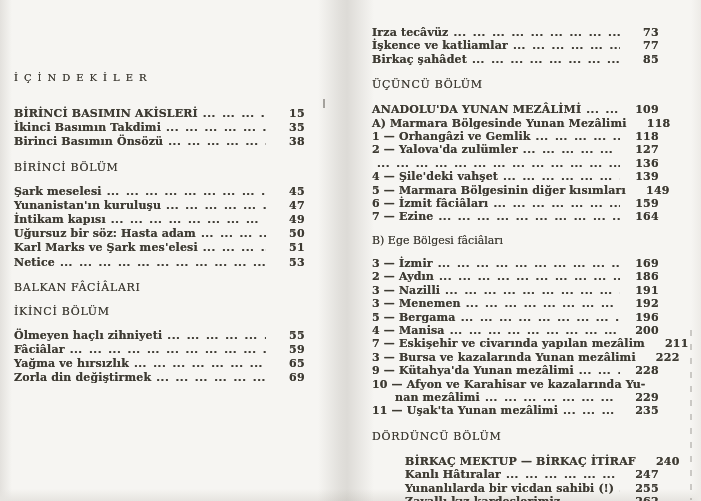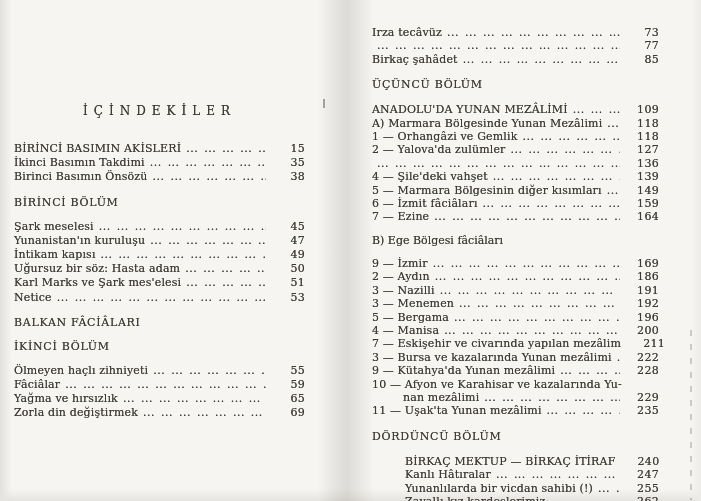--- a/index.html
+++ b/index.html
@@ -24,43 +24,42 @@
   .tick{position:absolute;left:323px;top:99px;width:1.5px;height:9px;background:rgba(70,66,60,.45);}
   .edge-dashes{position:absolute;left:690px;top:330px;width:1.5px;height:170px;
     background:repeating-linear-gradient(180deg,rgba(90,86,78,.28) 0 6px,rgba(0,0,0,0) 6px 14px);}
 
   
   .page{position:absolute;top:0;font-size:11px;}
   .page-left{left:14px;width:291px;}
   .page-right{left:372px;width:287px;}
 
   .contents-title{
-    margin:104px 0 24px 0;
-    text-align:center;
-    font-size:12px;
+    margin:72px 0 24px 0;
+    font-size:10px;
     letter-spacing:6px;
     white-space:nowrap;
   }
 
   .heading{margin:11px 0;letter-spacing:.7px;white-space:nowrap;}
   .subheading{margin:7px 0;white-space:nowrap;}
-  .entries{margin:10px 0;}
+  .entries{margin:10px 0;font-weight:bold;}
   .page-left  .toc-entry{line-height:14.2px;}
   .page-right .toc-entry{line-height:13.4px;}
   .page-right .heading{margin:12px 0;}
 
   .indented{margin-left:33px;}
   .tight{margin-top:3px;margin-bottom:3px;}
 
   .toc-entry{display:flex;align-items:baseline;}
   .lbl{white-space:nowrap;letter-spacing:.15px;}
   .dots{flex:1;overflow:hidden;white-space:nowrap;padding-left:5px;margin-right:13px;
     letter-spacing:.5px;word-spacing:2px;}
   .pg{flex:none;min-width:26px;text-align:right;letter-spacing:.3px;}
-  .hang{margin-left:31px;}
+  .hang{margin-left:23px;}
 </style>
 </head>
 <body style="background: rgb(246, 245, 242); color: rgb(62, 59, 51);">
 
 <div class="edge-left"></div>
 <div class="edge-bottom"></div>
 <div class="edge-right"></div>
 <div class="gutter"></div>
 <div class="tick"></div>
 <div class="edge-dashes"></div>
@@ -147,20 +146,21 @@
 
 <div class="page page-right" style="padding-top:16px;">
   <div id="right-blocks">
       <div class="entries">
         <div class="toc-entry">
           <span class="lbl">Irza tecâvüz</span>
           <span class="dots"> ... ... ... ... ... ... ... ... ... ... ... ... ... ... ... ... ... ... ... ... ... ... ... ... ... ...</span>
           <span class="pg">73</span>
         </div>
         <div class="toc-entry">
+          <span class="lbl">İşkence ve katliamlar</span>
           <span class="dots"> ... ... ... ... ... ... ... ... ... ... ... ... ... ... ... ... ... ... ... ... ... ... ... ... ... ...</span>
           <span class="pg">77</span>
         </div>
         <div class="toc-entry">
           <span class="lbl">Birkaç şahâdet</span>
           <span class="dots"> ... ... ... ... ... ... ... ... ... ... ... ... ... ... ... ... ... ... ... ... ... ... ... ... ... ...</span>
           <span class="pg">85</span>
         </div>
       </div>
       <div class="heading">ÜÇÜNCÜ BÖLÜM</div>
@@ -206,21 +206,21 @@
         </div>
         <div class="toc-entry">
           <span class="lbl">7 — Ezine</span>
           <span class="dots"> ... ... ... ... ... ... ... ... ... ... ... ... ... ... ... ... ... ... ... ... ... ... ... ... ... ...</span>
           <span class="pg">164</span>
         </div>
       </div>
       <div class="subheading">B)  Ege Bölgesi fâciâları</div>
       <div class="entries">
         <div class="toc-entry">
-          <span class="lbl">9 — İzmir</span>
+          <span class="lbl">3 — İzmir</span>
           <span class="dots"> ... ... ... ... ... ... ... ... ... ... ... ... ... ... ... ... ... ... ... ... ... ... ... ... ... ...</span>
           <span class="pg">169</span>
         </div>
         <div class="toc-entry">
           <span class="lbl">2 — Aydın</span>
           <span class="dots"> ... ... ... ... ... ... ... ... ... ... ... ... ... ... ... ... ... ... ... ... ... ... ... ... ... ...</span>
           <span class="pg">186</span>
         </div>
         <div class="toc-entry">
           <span class="lbl">3 — Nazilli</span>

